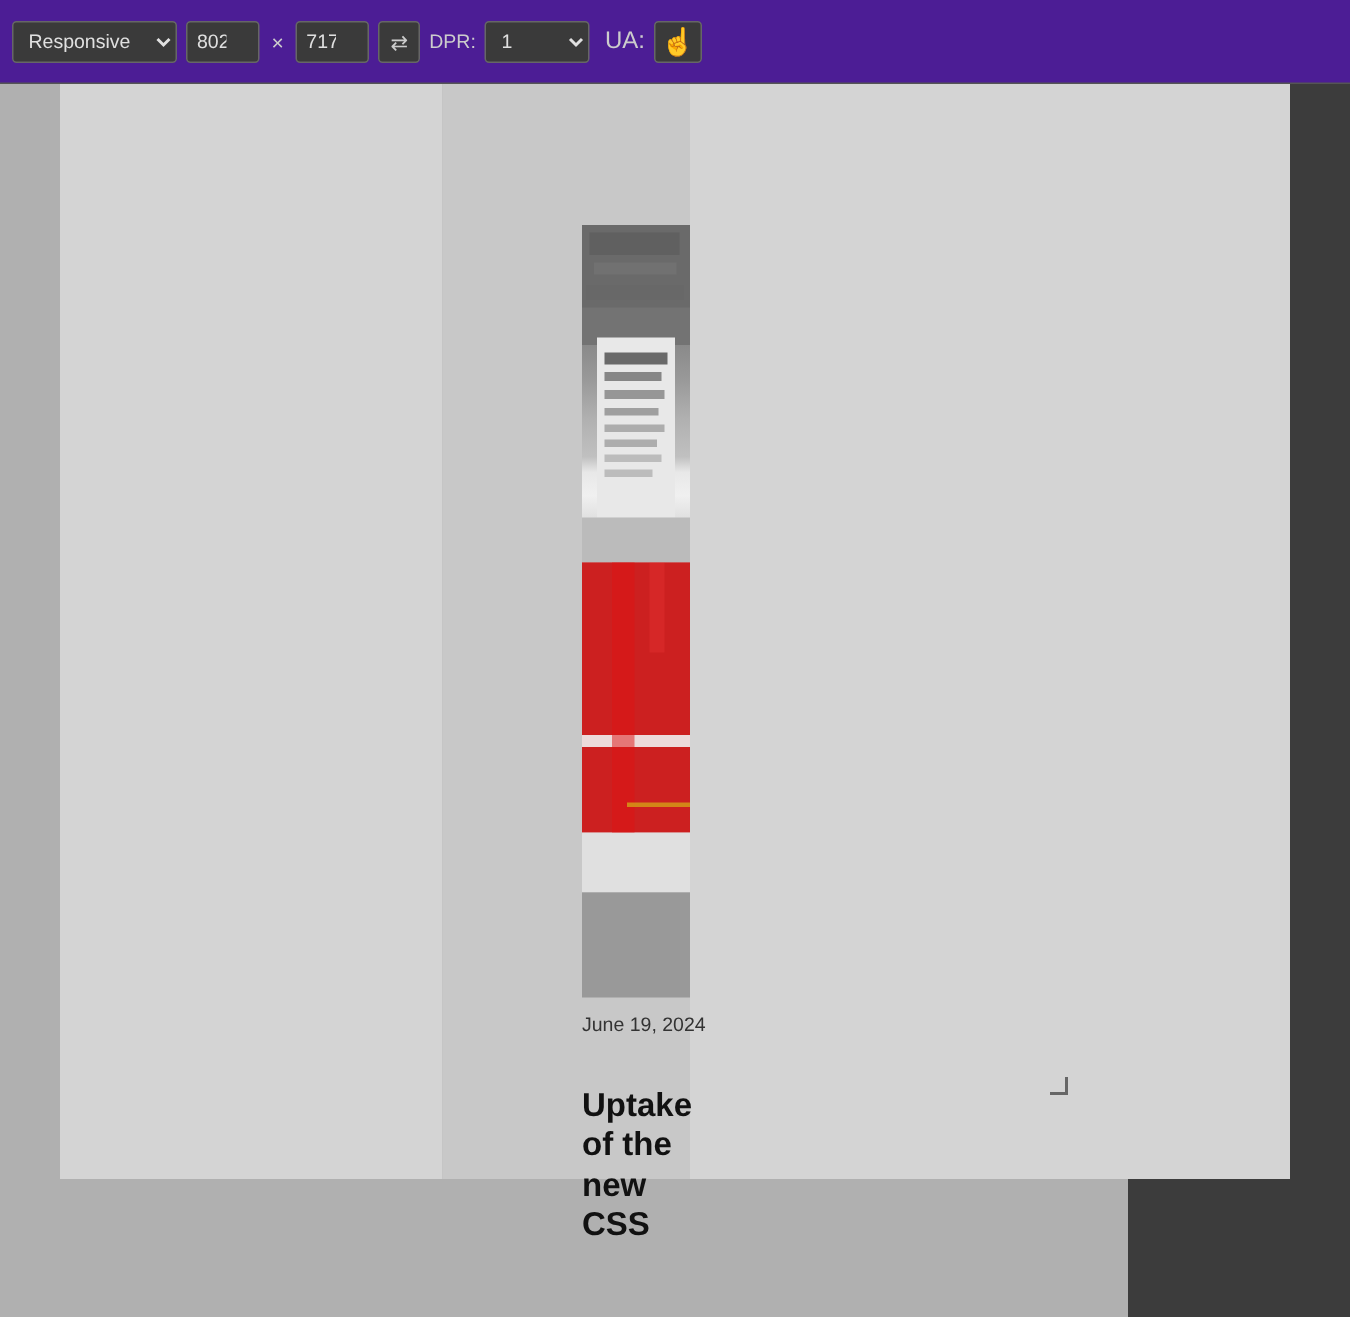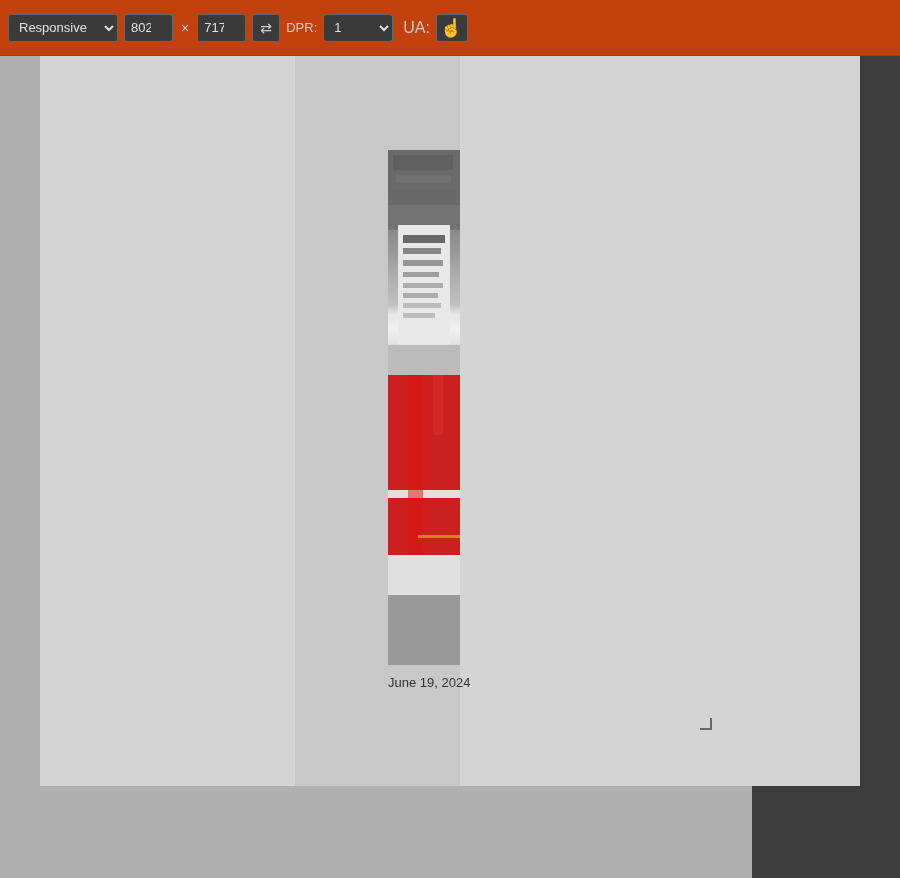--- a/index.html
+++ b/index.html
@@ -12,21 +12,21 @@
       width: 900px;
       height: 878px;
       background: #3c3c3c;
       font-family: Arial, sans-serif;
       overflow: hidden;
     }
 
     
     .toolbar {
       height: 56px;
-      background: #c2410c;
+      background: #4c1d95;
       display: flex;
       align-items: center;
       padding: 0 8px;
       gap: 6px;
       border-bottom: 1px solid #555;
     }
 
     .toolbar select,
     .toolbar input[type="text"],
     .toolbar input[type="number"] {
@@ -330,16 +330,19 @@
 
         <rect x="30" y="385" width="42" height="3" fill="#d4a017" opacity="0.8"></rect>
       </svg>
     </div>
   </div>
 
   <div class="article-date">
     <span>June 19, 2024</span>
   </div>
 
+  <div class="article-title">
+    <span>Uptake of the new CSS</span>
+  </div>
 
   <div class="resize-handle"></div>
 
 </div>
 
 </body></html>

